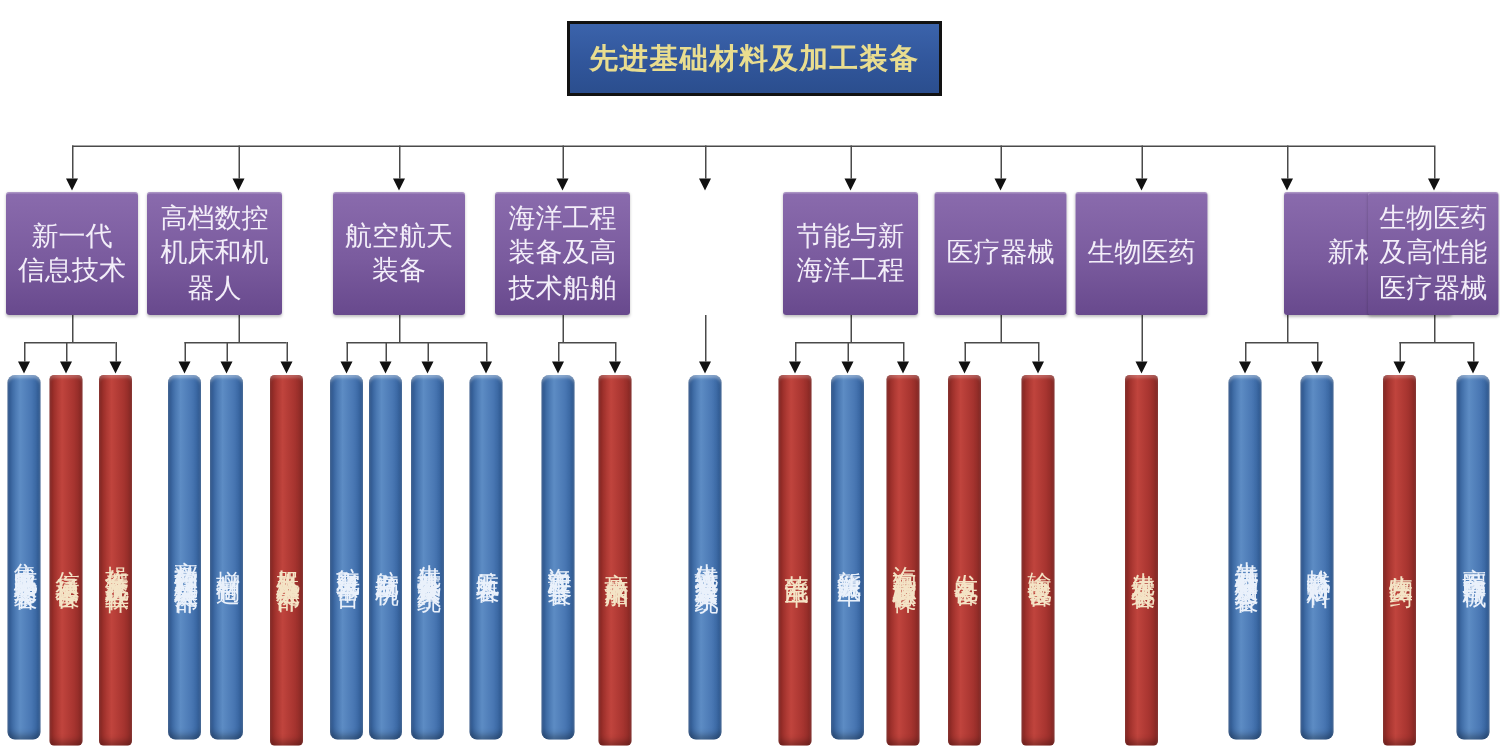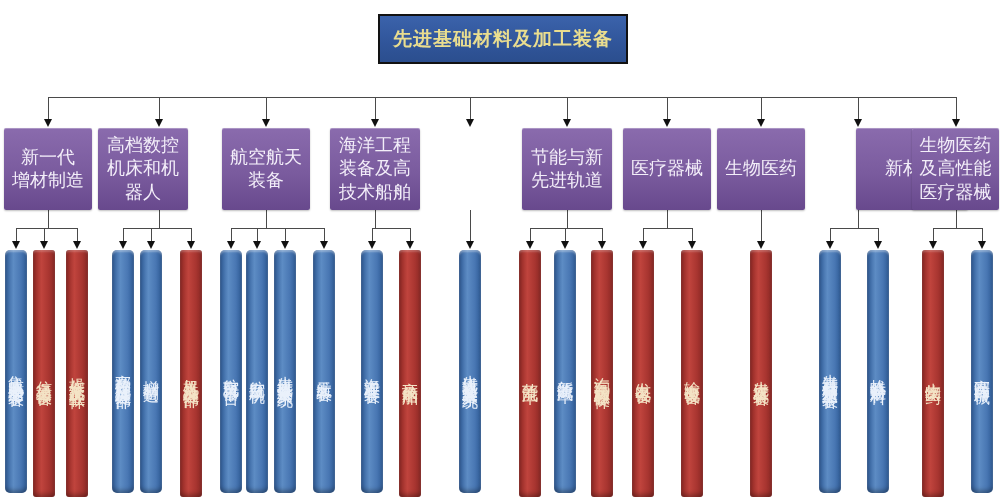--- a/index.html
+++ b/index.html
@@ -138,31 +138,31 @@
       <div class="ahead" style="left: 874px; top: 241px;"></div>
       <div class="cline" style="left: 956px; top: 210px; width: 1px; height: 18px;"></div>
       <div class="cline" style="left: 933px; top: 228px; width: 49px; height: 1px;"></div>
       <div class="cline" style="left: 933px; top: 228px; width: 1px; height: 13px;"></div>
       <div class="ahead" style="left: 929px; top: 241px;"></div>
       <div class="cline" style="left: 982px; top: 228px; width: 1px; height: 13px;"></div>
       <div class="ahead" style="left: 978px; top: 241px;"></div>
     </div>
 
   <div class="cat" style="left:4px;width:88px">新一代
-增材制造</div>
+信息技术</div>
   <div class="cat" style="left:98px;width:90px">高档数控
 机床和机
 器人</div>
   <div class="cat" style="left:330px;width:90px">海洋工程
 装备及高
 技术船舶</div>
   <div class="cat" style="left:222px;width:88px">航空航天
 装备</div>
   <div class="cat" style="left:522px;width:90px">节能与新
-先进轨道</div>
+海洋工程</div>
   <div class="cat" style="left:623px;width:88px">医疗器械</div>
   <div class="cat" style="left:717px;width:88px">生物医药</div>
   <div class="cat" style="left:856px;width:112px">新材料</div>
   <div class="cat" style="left:912px;width:87px">生物医药
 及高性能
 医疗器械</div>
 
   <div class="bar" style="left:5px" data-color="blue">集成电路及专用装备</div>
   <div class="bar" style="left:33px" data-color="red">信息通信设备</div>
   <div class="bar" style="left:66px" data-color="red">操作系统及工业软件</div>

